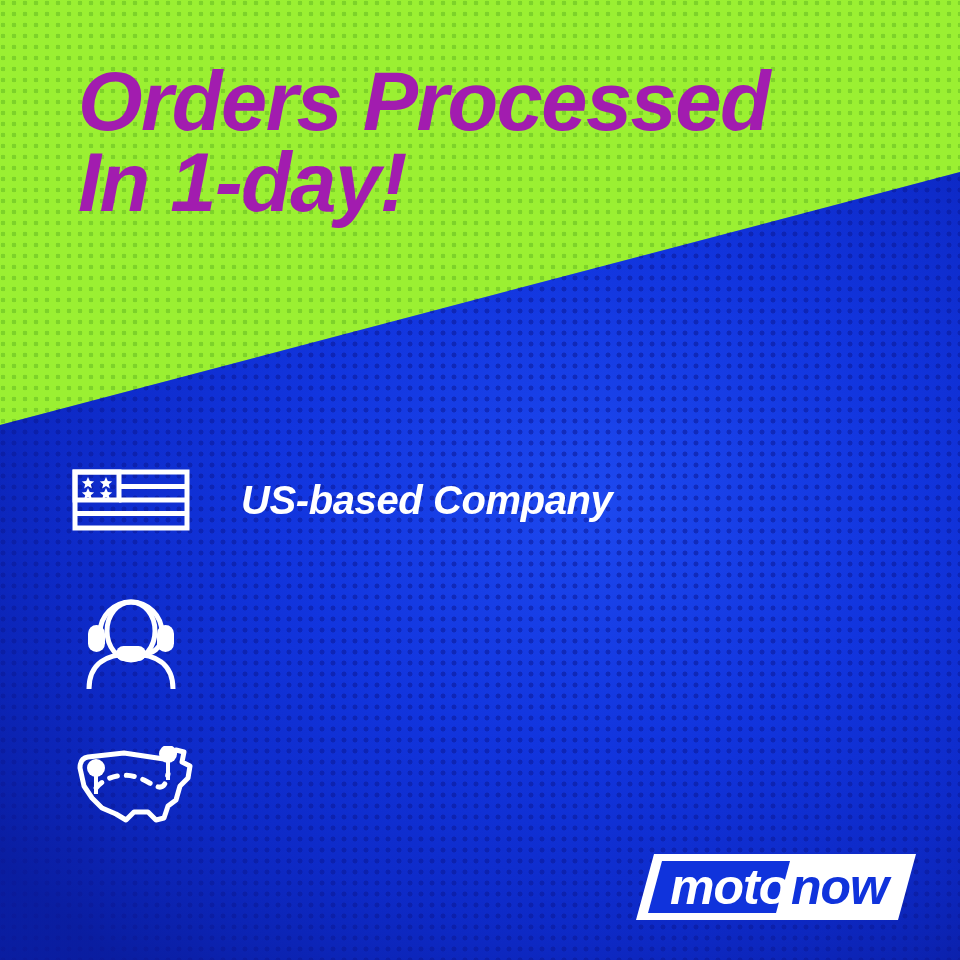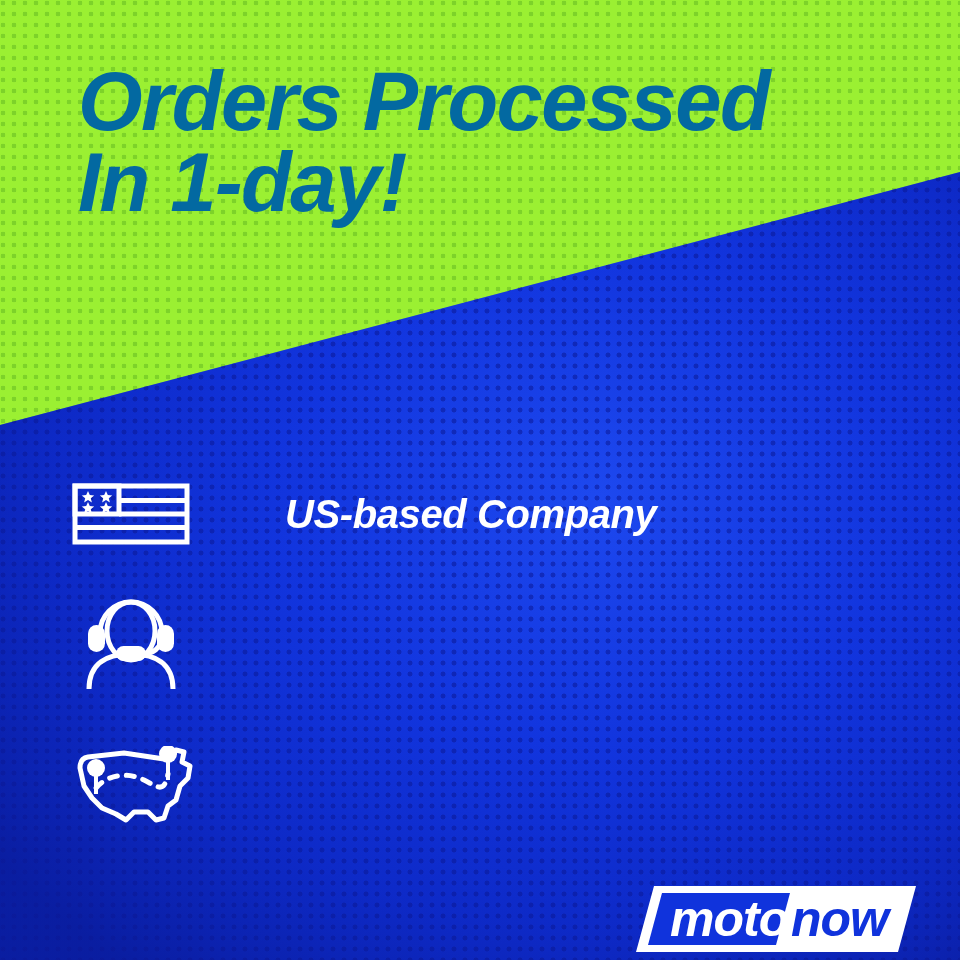--- a/index.html
+++ b/index.html
@@ -56,21 +56,21 @@
       radial-gradient(circle at 3px 3px, rgba(10,24,150,.55) 2.3px, transparent 2.7px);
     background-size:11px 11px;
   }
 
   
   .headline {
     position:absolute;
     left:78px;
     top:62px;
     width:830px;
-    color:#0369a1;
+    color:#a21caf;
     font-weight:bold;
     font-style:italic;
     font-size:83px;
     line-height:0.97;
     letter-spacing:-1.5px;
     white-space:pre-line;
   }
 
   
   .features {
@@ -78,21 +78,21 @@
     left:0; top:430px;
     width:960px;
   }
   .feature-row {
     position:absolute;
     left:72px;
     display:flex;
     align-items:center;
     height:96px;
   }
-  .feature-row.r0 { top:36px;gap:44px; }
+  .feature-row.r0 { top:22px; }
   .feature-row.r1 { top:165px; }
   .feature-row.r2 { top:308px; }
 
   .feature-icon {
     width:135px;
     flex:0 0 135px;
     display:flex;
     align-items:center;
     justify-content:flex-start;
   }
@@ -103,21 +103,21 @@
     font-size:40px;
     letter-spacing:-0.4px;
     white-space:nowrap;
     margin-left:34px;
   }
 
   
   .logo {
     position:absolute;
     left:636px;
-    top:880px;
+    top:848px;
     width:280px;
     height:78px;
   }
   .logo svg { display:block; }
 </style>
 </head>
 <body>
 
 <div id="banner">
 

